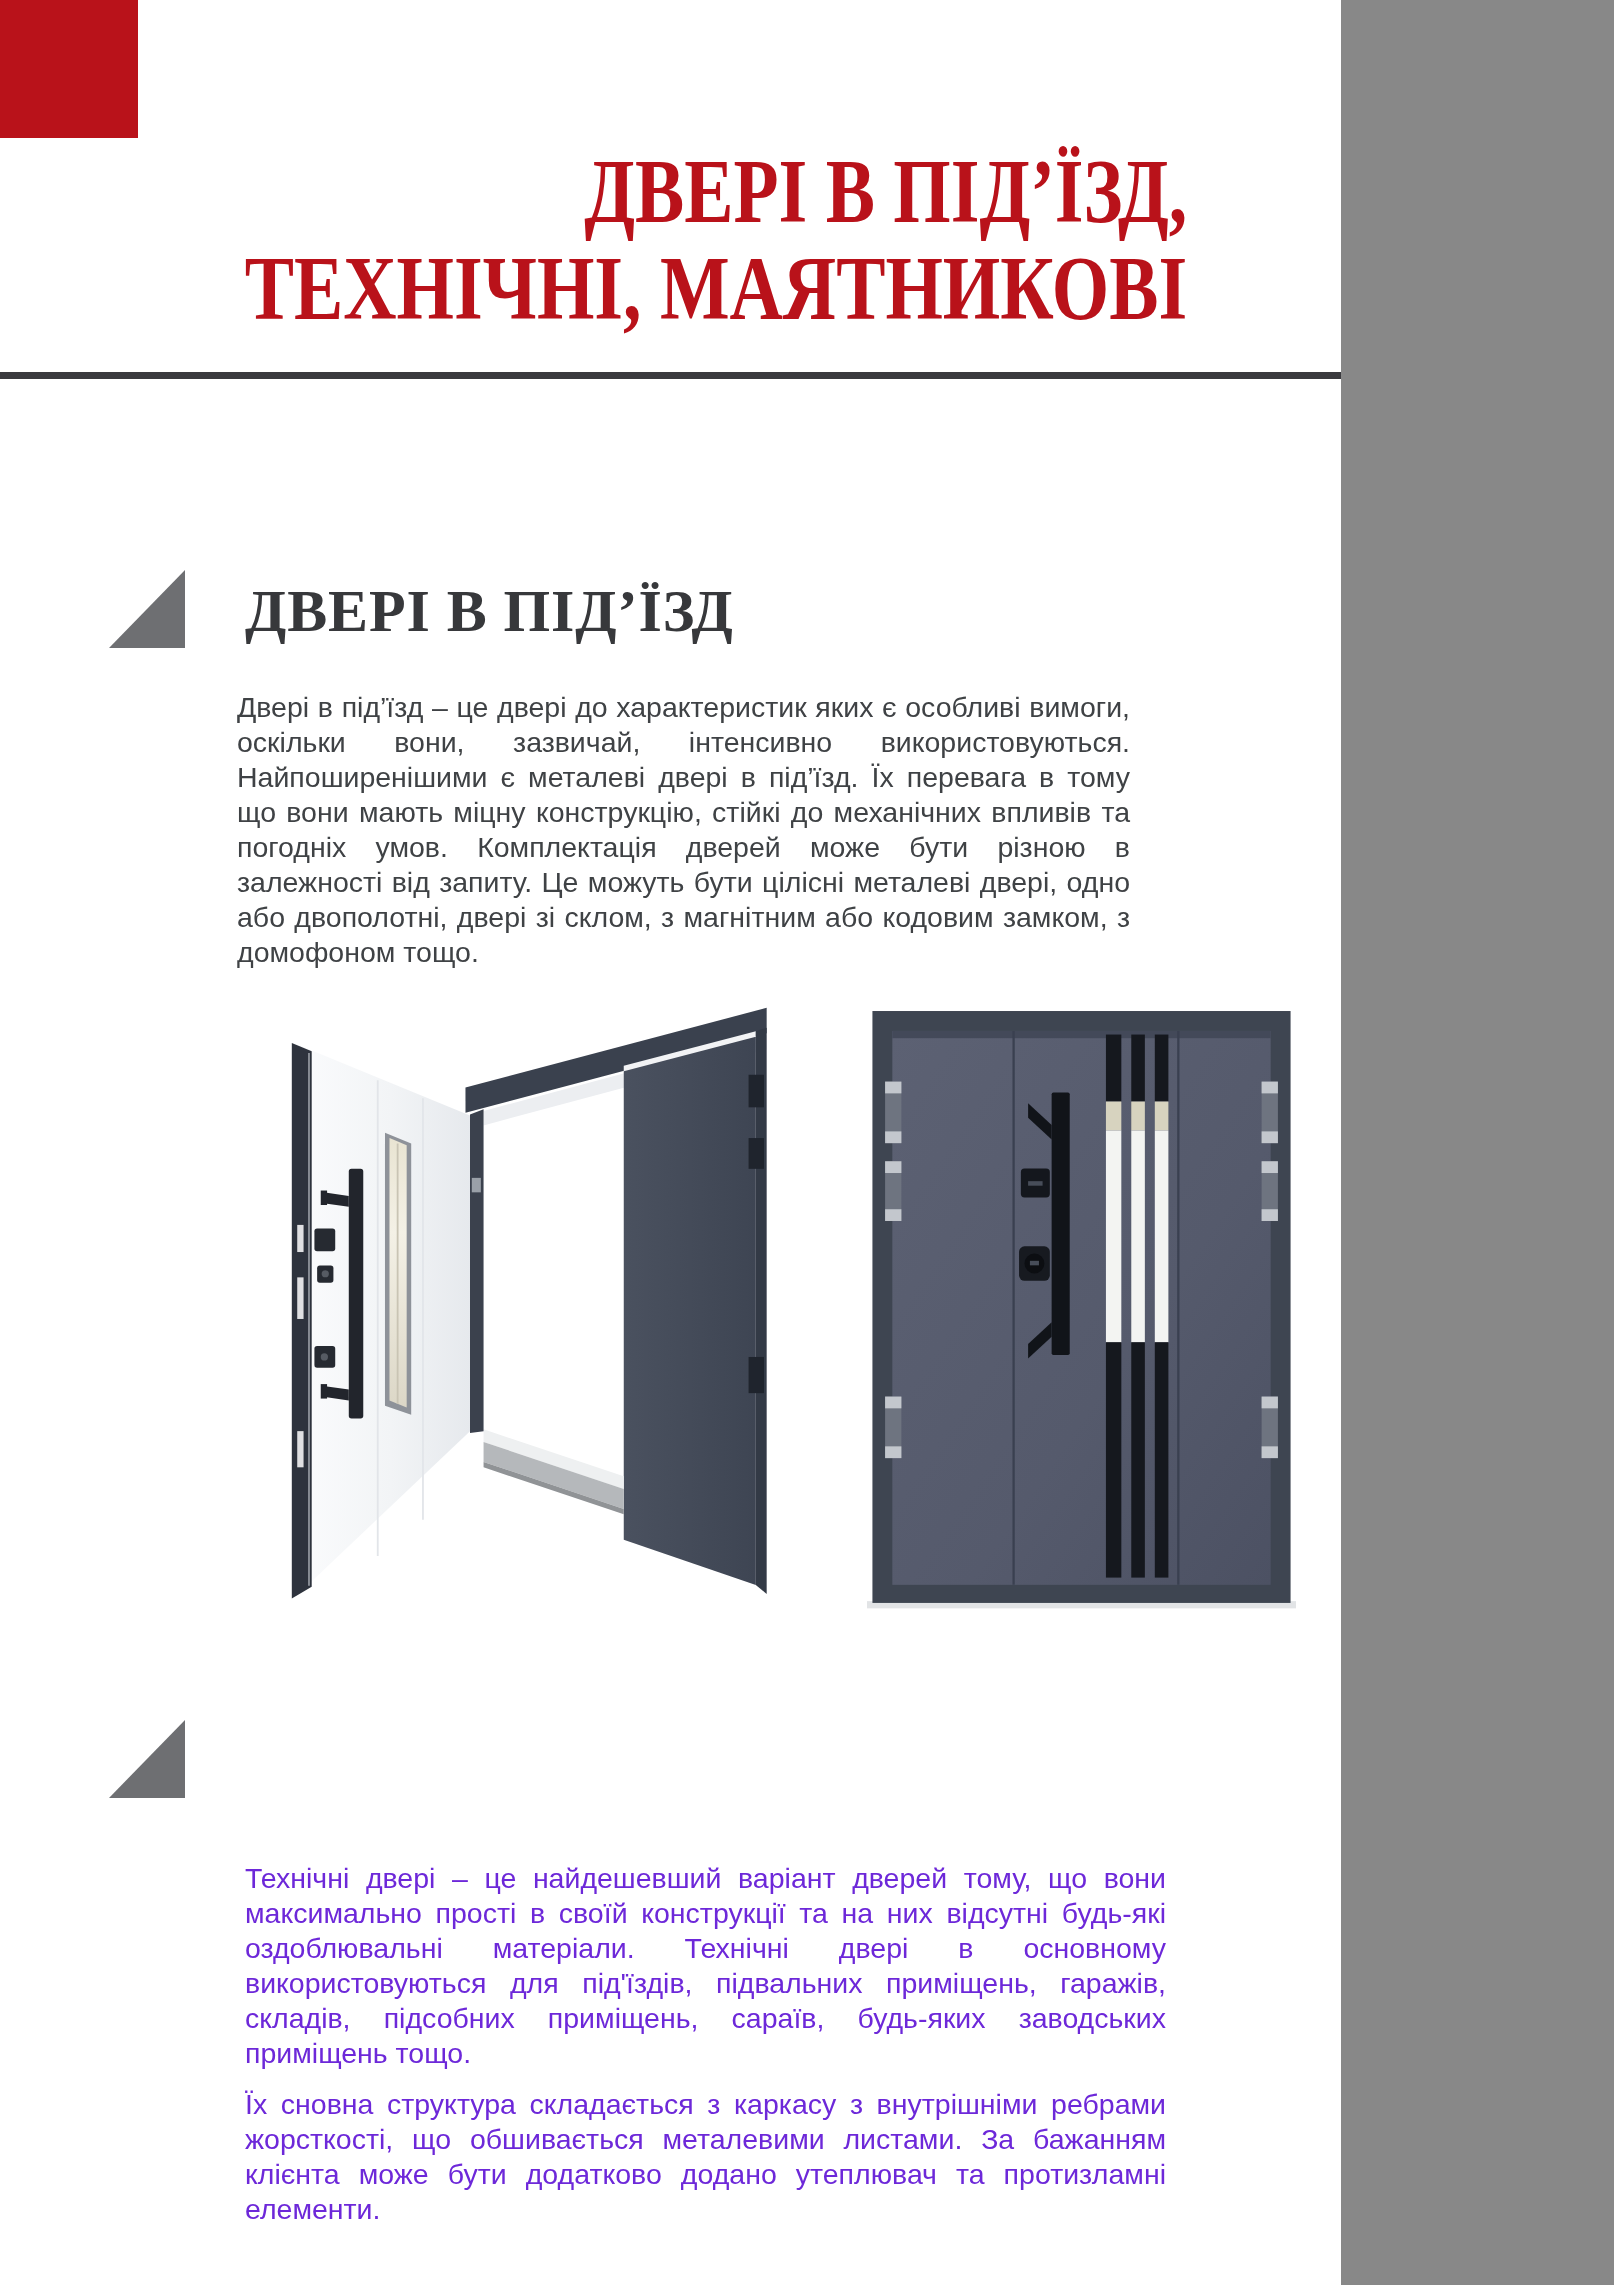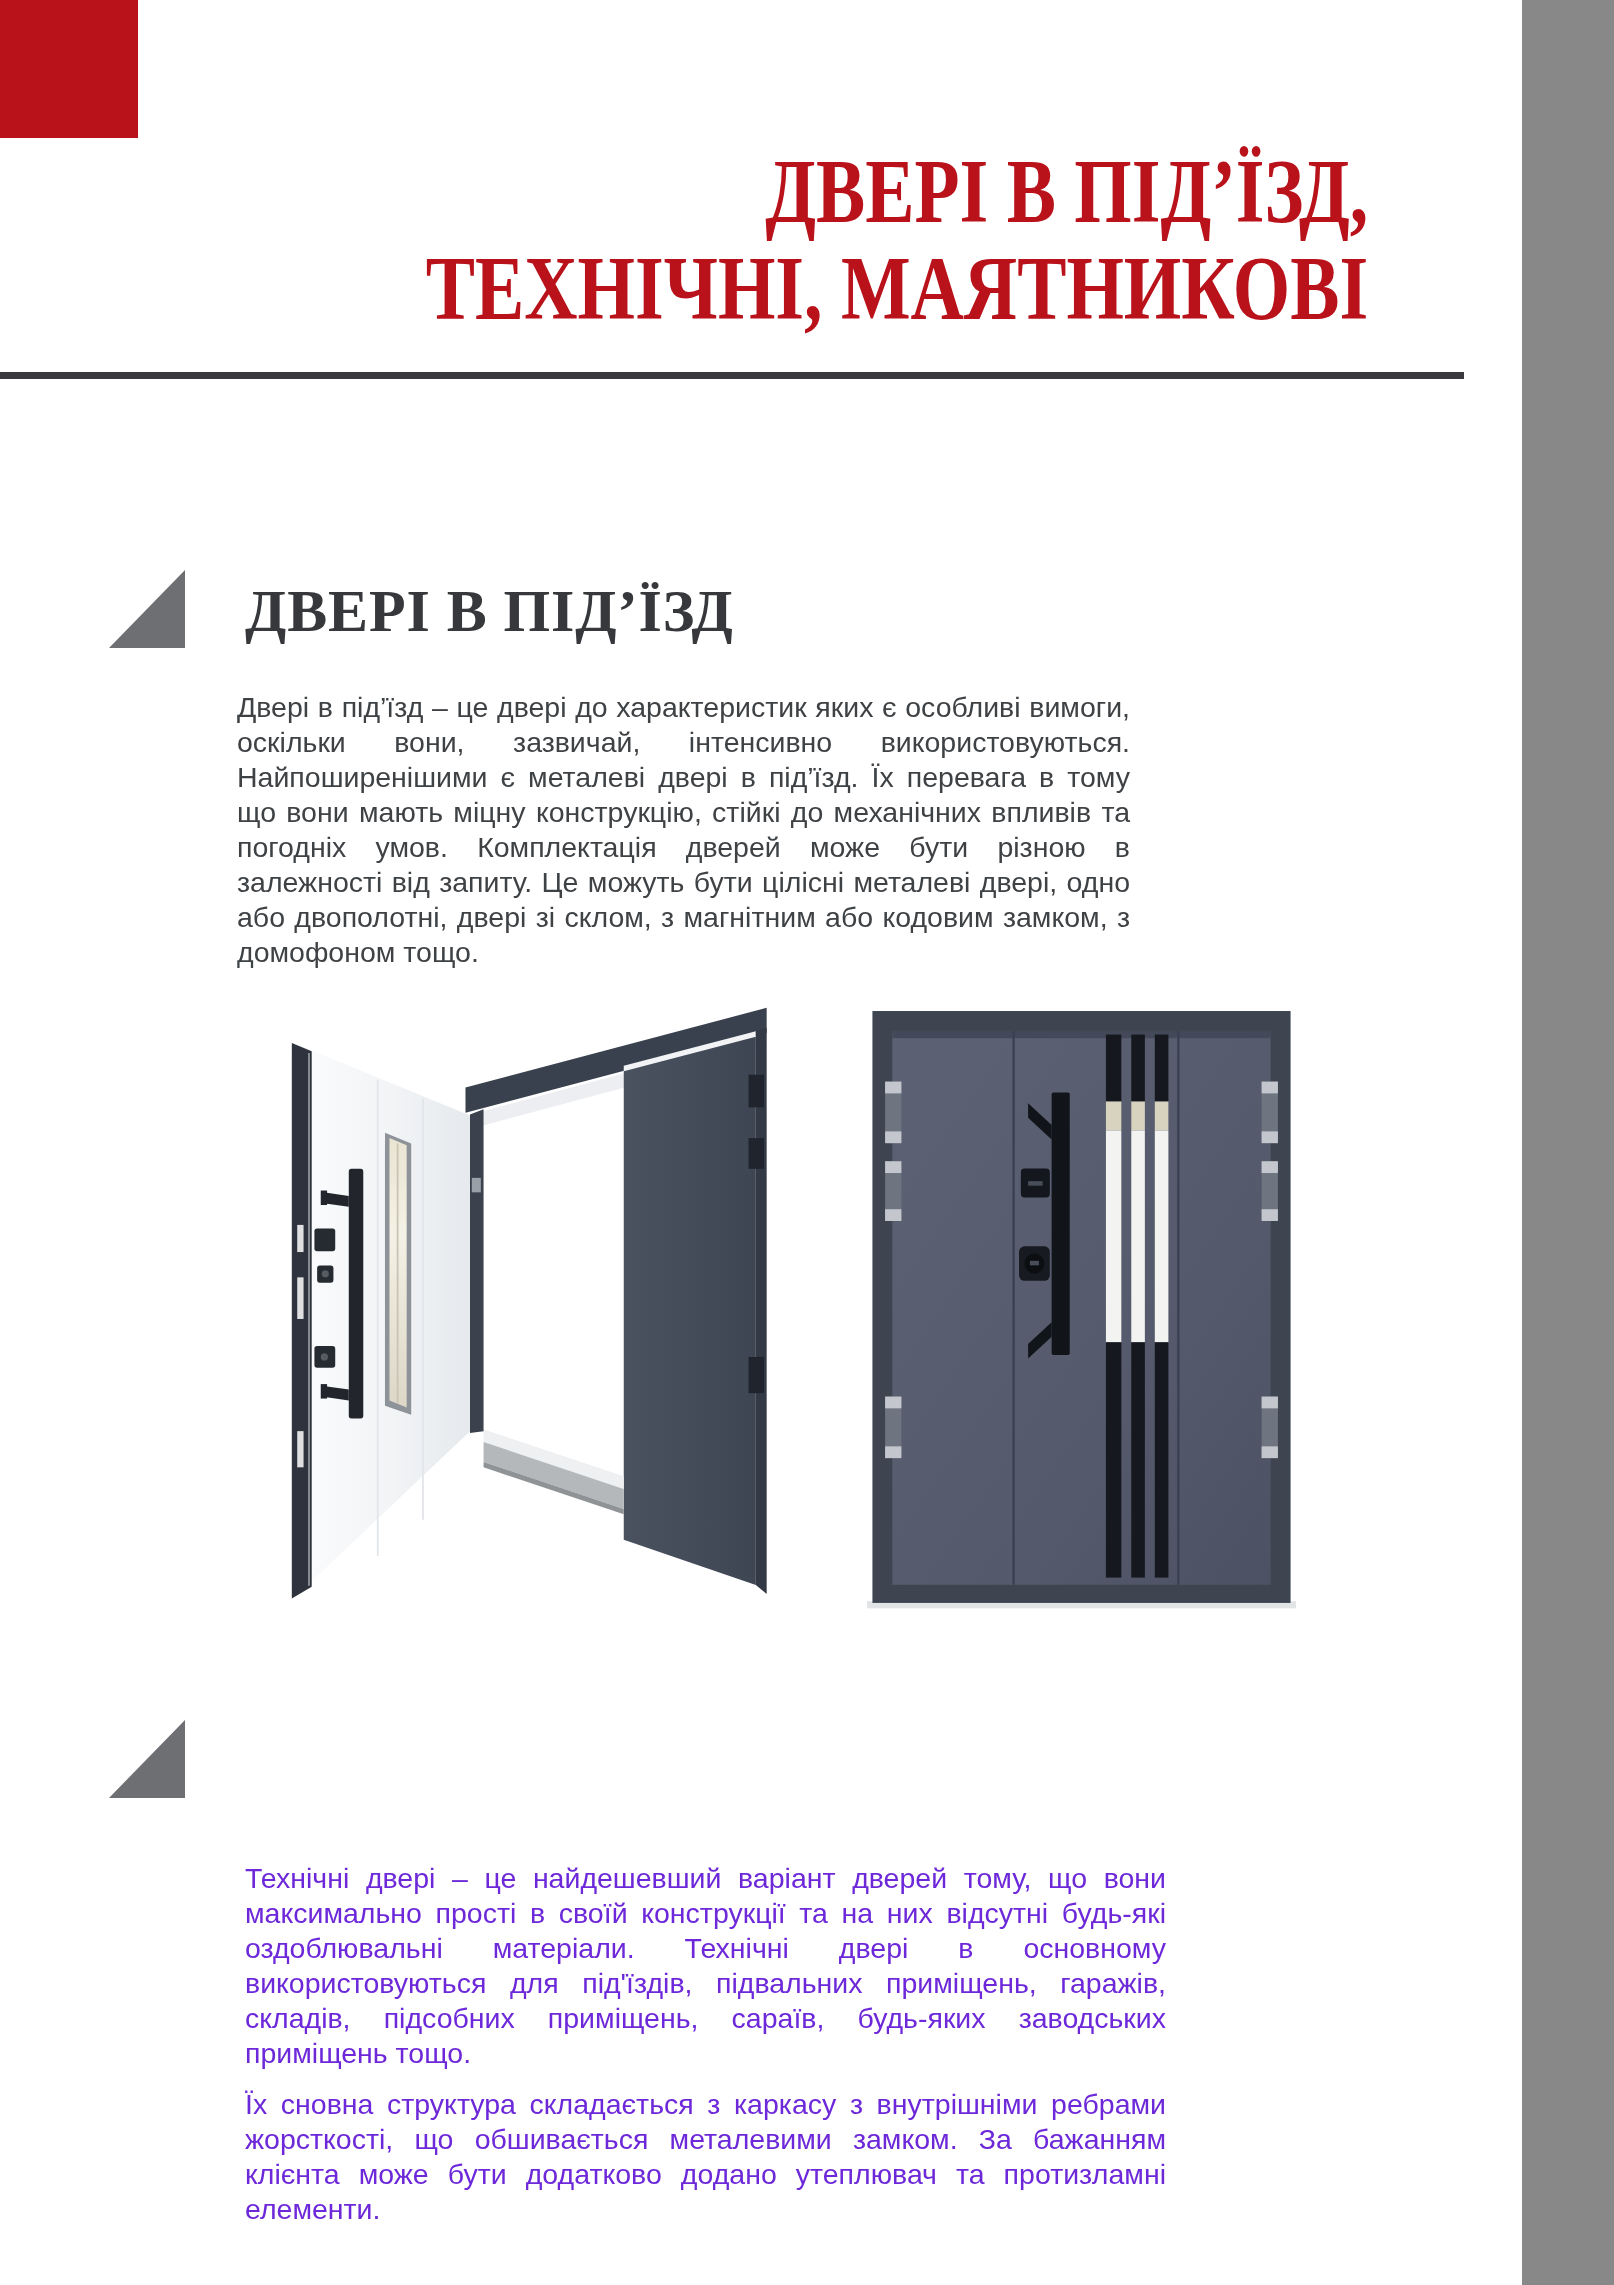--- a/index.html
+++ b/index.html
@@ -1,22 +1,21 @@
 <!DOCTYPE html>
 <html lang="uk" style="font-size:14.5px"><head>
 <meta charset="utf-8">
 <style>
   html,body{margin:0;padding:0;background:#888;}
   .page{
     position:relative;
-    width:1506px;height:2285px;
+    width:1341px;height:2285px;
     background:#ffffff;
     overflow:hidden;
     font-family:"Liberation Sans",sans-serif;
-    padding-left:16px;
   }
   
   .corner-square{
     position:absolute;left:0;top:0;
     width:138px;height:138px;
     background:#b9121a;
   }
   
   .page-title{
     position:absolute;top:143px;right:154px;
@@ -230,17 +229,17 @@
       <circle cx="185" cy="279" r="11" fill="#0c0e12"></circle>
       <rect x="180" y="276" width="10" height="5" fill="#474d59"></rect>
     </svg>
   </div>
 
   <svg class="section-marker marker-2" viewBox="0 0 84 86">
     <polygon points="84,0 84,86 0,86" fill="#6e6f72"></polygon>
   </svg>
   <div class="par-2-wrap">
     <p>Технічні двері – це найдешевший варіант дверей тому, що вони максимально прості в своїй конструкції та на них відсутні будь-які оздоблювальні матеріали. Технічні двері в основному використовуються для під'їздів, підвальних приміщень, гаражів, складів, підсобних приміщень, сараїв, будь-яких заводських приміщень тощо.</p>
-    <p>Їх сновна структура складається з каркасу з внутрішніми ребрами жорсткості, що обшивається металевими замком. За бажанням клієнта може бути додатково додано утеплювач та протизламні елементи.</p>
+    <p>Їх сновна структура складається з каркасу з внутрішніми ребрами жорсткості, що обшивається металевими листами. За бажанням клієнта може бути додатково додано утеплювач та протизламні елементи.</p>
   </div>
 
 </div>
 
 
 </body></html>

